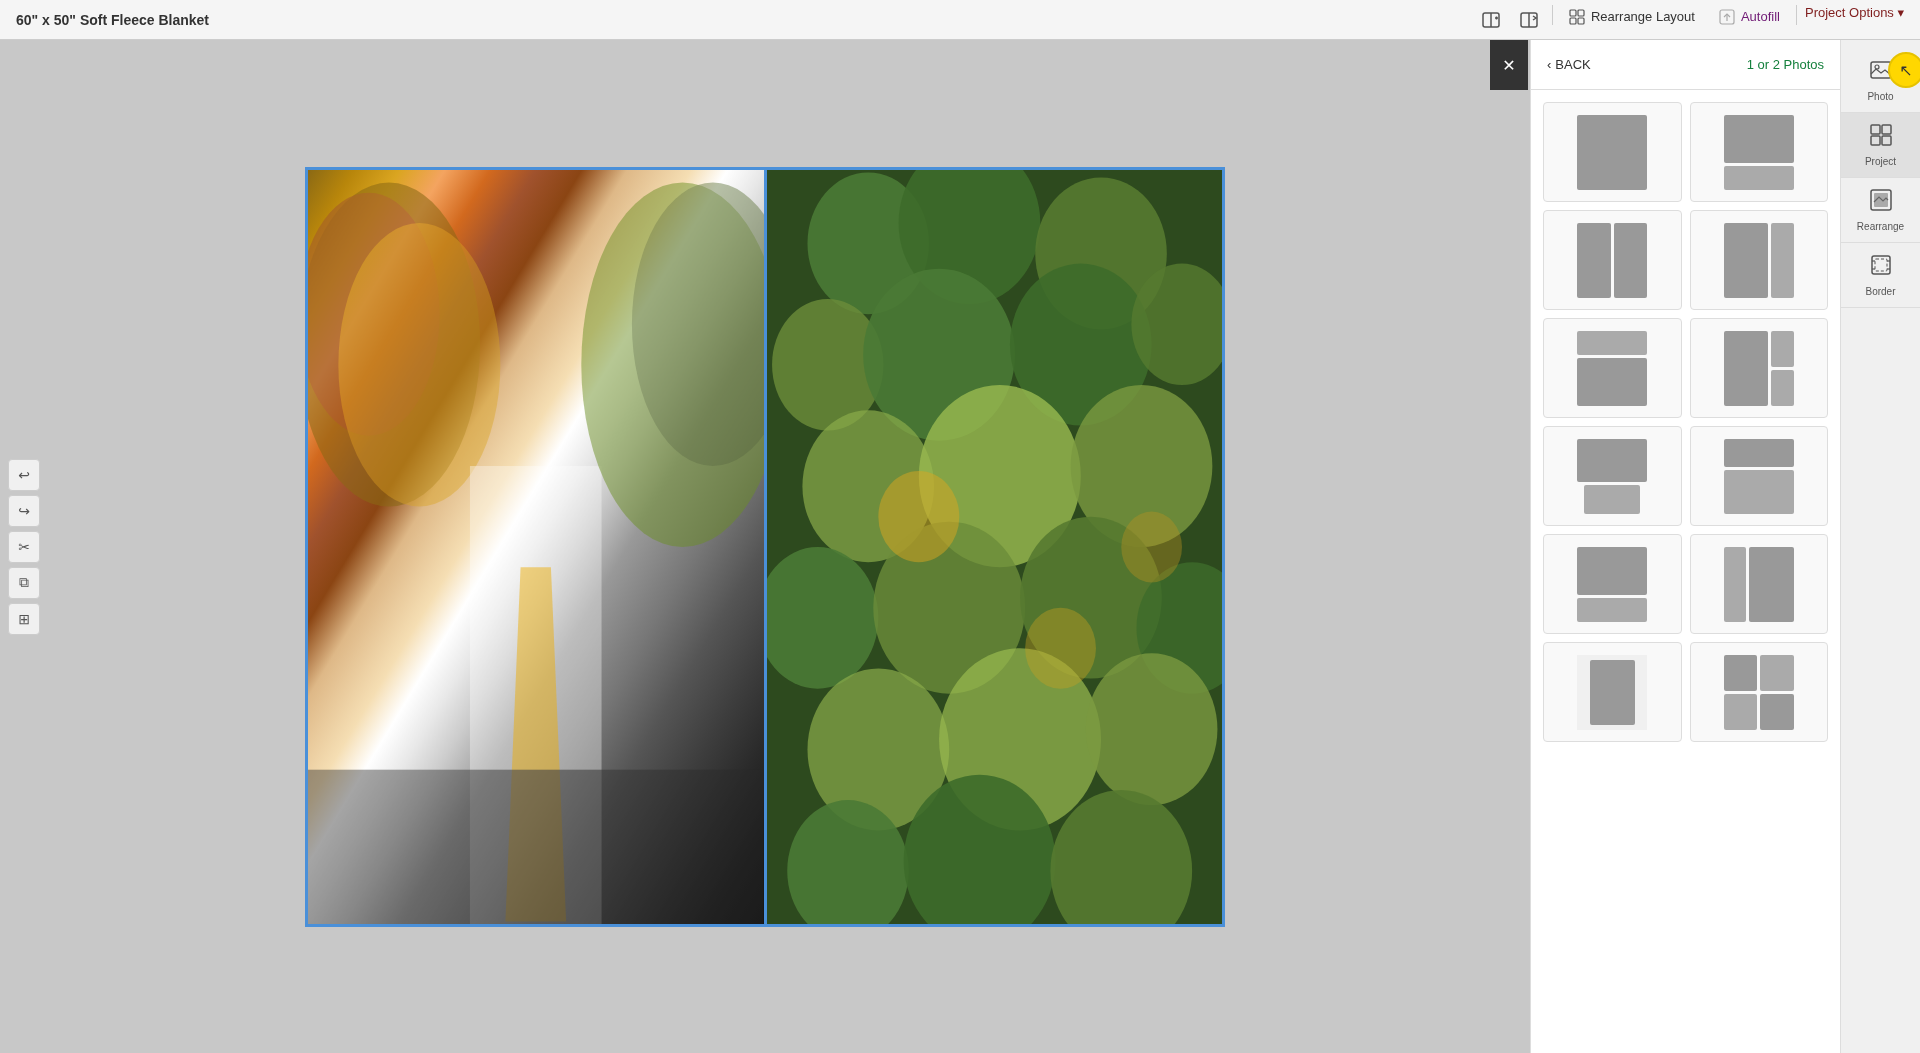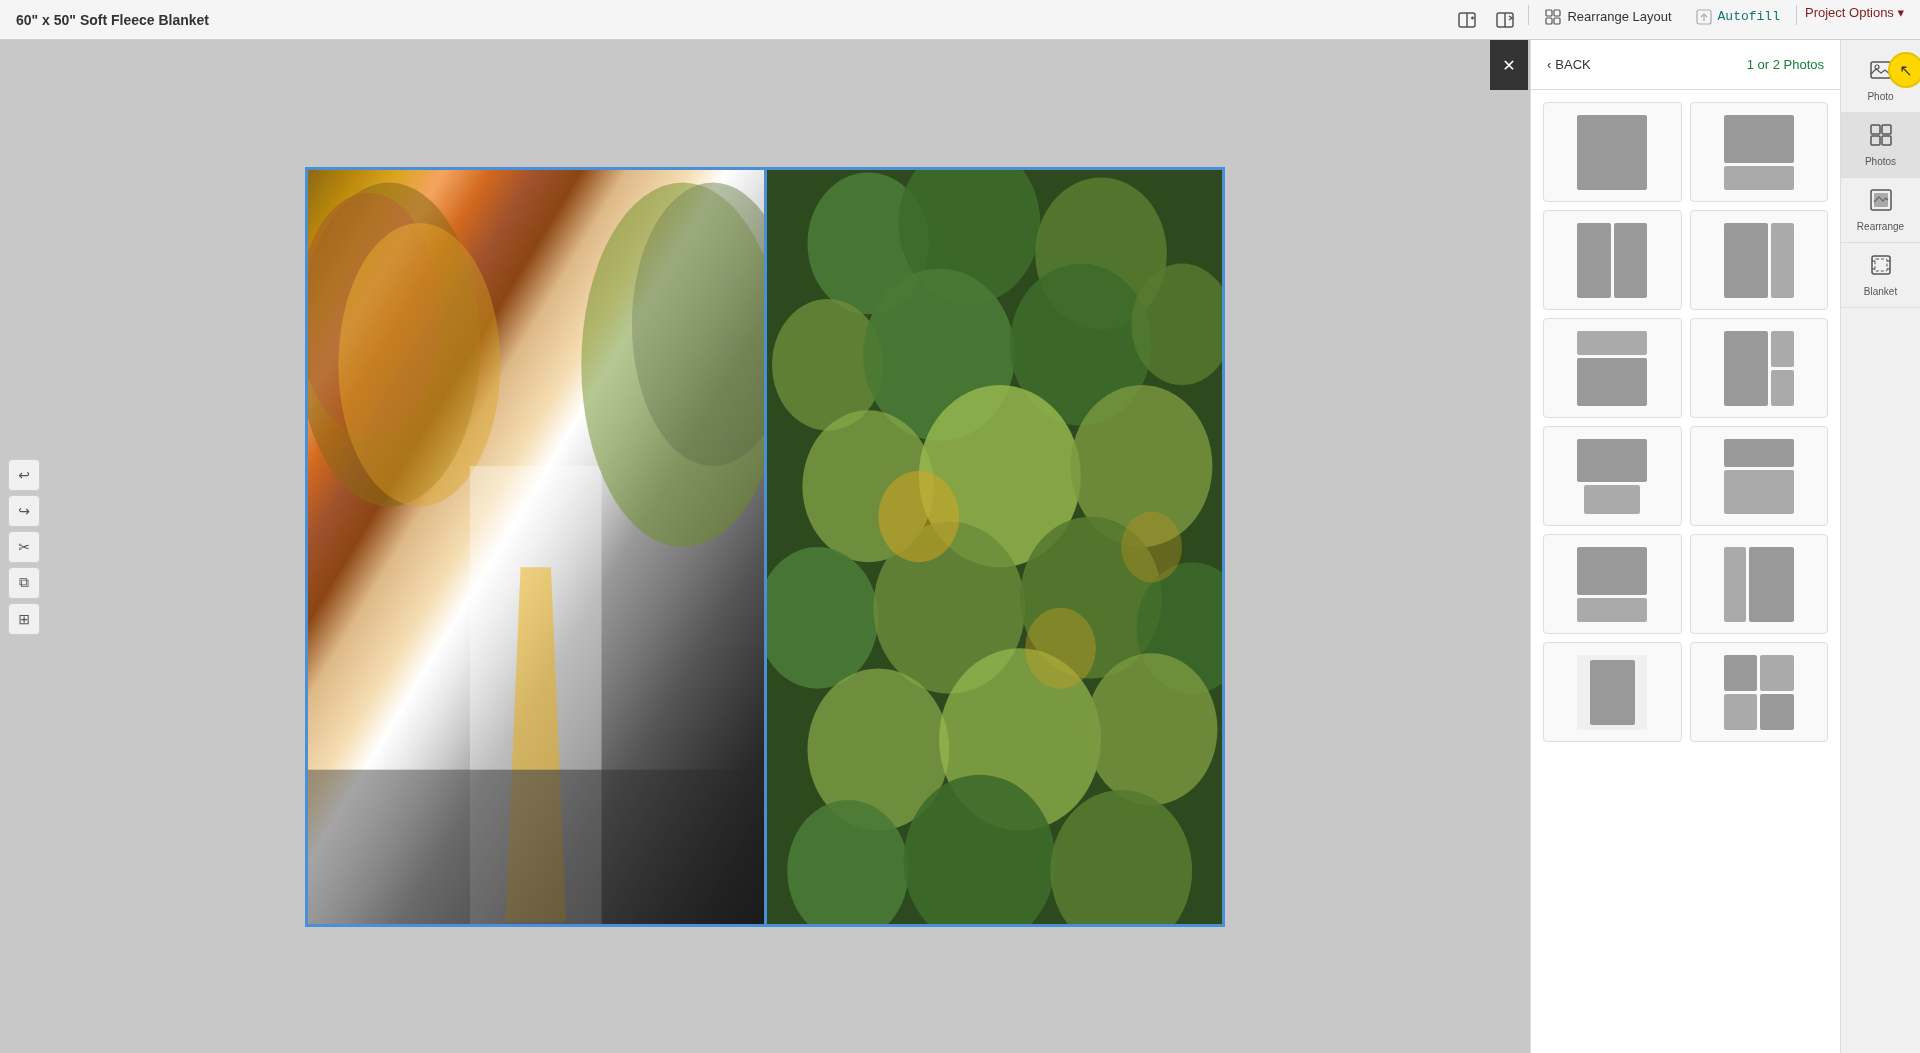--- a/index.html
+++ b/index.html
@@ -375,21 +375,21 @@
         <rect x="9" y="9" width="6" height="6" rx="1" stroke="#555" stroke-width="1.2" fill="none"></rect>
       </svg>
       <span>Rearrange Layout</span>
     </button>
     <button class="autofill-btn">
       <svg width="16" height="16" viewBox="0 0 16 16" fill="none">
         <rect x="1" y="1" width="14" height="14" rx="2" stroke="#aaa" stroke-width="1.2" fill="none"></rect>
         <path d="M5 8 L8 5 L11 8" stroke="#aaa" stroke-width="1.2" fill="none"></path>
         <line x1="8" y1="5" x2="8" y2="12" stroke="#aaa" stroke-width="1.2"></line>
       </svg>
-      <span style="color:#0f766e;font-family:Liberation Mono, monospace;">Autofill</span>
+      <span style="color:#701a75;">Autofill</span>
     </button>
     <div class="sep"></div>
     <a class="project-options-btn" href="#">Project Options ▾</a>
   </div>
 </div>
 
 <div class="main-area">
 
   <div class="canvas-area">
 
@@ -596,21 +596,21 @@
 
     <button class="sidebar-tool active">
       <div class="icon-area">
         <svg width="24" height="24" viewBox="0 0 24 24" fill="none">
           <rect x="2" y="2" width="9" height="9" rx="1" stroke="#555" stroke-width="1.5" fill="none"></rect>
           <rect x="13" y="2" width="9" height="9" rx="1" stroke="#555" stroke-width="1.5" fill="none"></rect>
           <rect x="2" y="13" width="9" height="9" rx="1" stroke="#555" stroke-width="1.5" fill="none"></rect>
           <rect x="13" y="13" width="9" height="9" rx="1" stroke="#555" stroke-width="1.5" fill="none"></rect>
         </svg>
       </div>
-      <span class="sidebar-tool-label">Photos</span>
+      <span class="sidebar-tool-label">Project</span>
     </button>
 
     <button class="sidebar-tool">
       <div class="icon-area">
         <svg width="24" height="24" viewBox="0 0 24 24" fill="none">
           <rect x="2" y="2" width="20" height="20" rx="2" stroke="#555" stroke-width="1.5" fill="none"></rect>
           <rect x="5" y="5" width="14" height="14" rx="1" fill="#aaa"></rect>
           <path d="M5 14 L10 9 L14 13 L17 10 L19 12" stroke="#666" stroke-width="1.2" fill="none"></path>
         </svg>
       </div>
@@ -621,18 +621,18 @@
       <div class="icon-area">
         <svg width="24" height="24" viewBox="0 0 24 24" fill="none">
           <rect x="3" y="3" width="18" height="18" rx="2" stroke="#555" stroke-width="1.5" fill="none"></rect>
           <rect x="6" y="6" width="12" height="12" rx="1" stroke="#555" stroke-width="1" stroke-dasharray="3 2" fill="none"></rect>
           <line x1="3" y1="8" x2="6" y2="8" stroke="#555" stroke-width="1.2"></line>
           <line x1="3" y1="16" x2="6" y2="16" stroke="#555" stroke-width="1.2"></line>
           <line x1="18" y1="8" x2="21" y2="8" stroke="#555" stroke-width="1.2"></line>
           <line x1="18" y1="16" x2="21" y2="16" stroke="#555" stroke-width="1.2"></line>
         </svg>
       </div>
-      <span class="sidebar-tool-label">Blanket</span>
+      <span class="sidebar-tool-label">Border</span>
     </button>
 
   </div>
 
 </div>
 
 </body></html>

